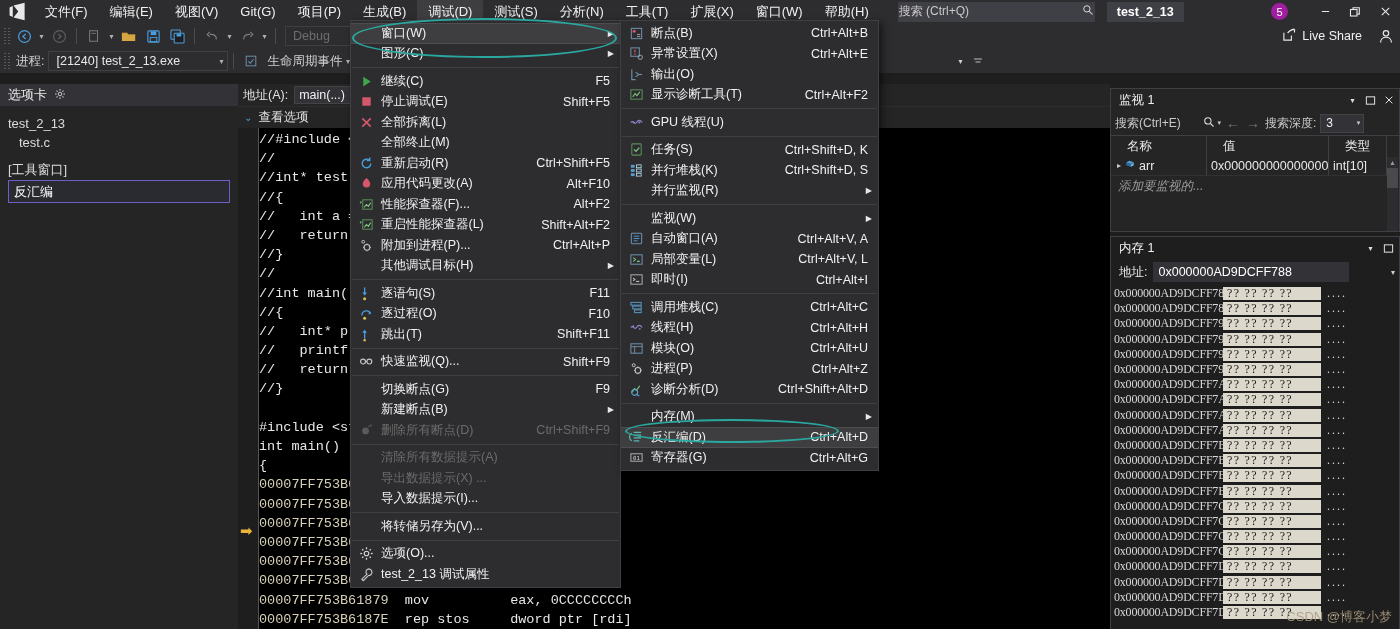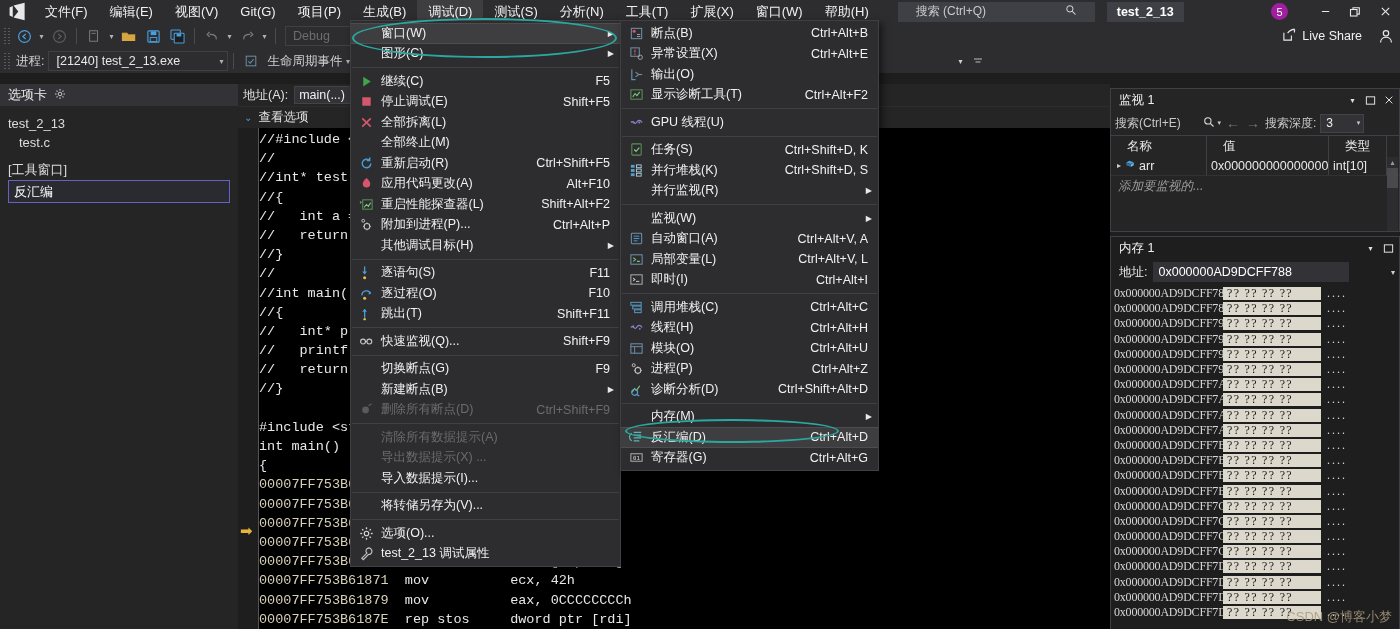--- a/index.html
+++ b/index.html
@@ -20,21 +20,21 @@
     width:34px; height:23px; display:flex; align-items:center; justify-content:center;
   }
   .menu-row { display:flex; align-items:center; height:23px; }
   .menu-top {
     padding:0 11px; height:23px; line-height:23px; font-size:13px; color:#f1f1f1;
     white-space:nowrap; cursor:default;
   }
   .menu-top.active { background:#3e3e40; }
   #searchbox {
     margin-left:18px; width:197px; height:20px; background:#3f3f46;
-    border:1px solid #3f3f46; display:flex; align-items:center; padding:0 17px;
+    border:1px solid #3f3f46; display:flex; align-items:center; padding:0 0;
     color:#c9c9c9; font-size:12px; position:relative;
   }
   #searchbox .ph { flex:1; }
   #tabchip {
     margin-left:12px; background:#3f3f46; color:#fff; font-size:12.5px;
     font-weight:bold; padding:3px 10px;
   }
   #tr-icons {
     position:absolute; right:0; top:0; height:23px; display:flex; align-items:center;
   }
@@ -693,20 +693,31 @@
       <span class="ks">Alt+F10</span>
     </div>
     <div class="mi">
       <span class="ic">
         <svg width="15" height="15" viewBox="0 0 16 16">
           <rect x="4" y="3" width="10" height="10" fill="none" stroke="#5a8f5a" stroke-width="1.1"></rect>
           <path d="M5.5 11l2.5-3 2 2 2.5-4" fill="none" stroke="#7fc87f" stroke-width="1.1"></path>
           <path d="M1 4l2.5 1.7L1 7.4z" fill="#5a9e5a"></path>
         </svg>
       </span>
+      <span class="tx">性能探查器(F)...</span>
+      <span class="ks">Alt+F2</span>
+    </div>
+    <div class="mi">
+      <span class="ic">
+        <svg width="15" height="15" viewBox="0 0 16 16">
+          <rect x="4" y="3" width="10" height="10" fill="none" stroke="#5a8f5a" stroke-width="1.1"></rect>
+          <path d="M5.5 11l2.5-3 2 2 2.5-4" fill="none" stroke="#7fc87f" stroke-width="1.1"></path>
+          <path d="M1 4l2.5 1.7L1 7.4z" fill="#5a9e5a"></path>
+        </svg>
+      </span>
       <span class="tx">重启性能探查器(L)</span>
       <span class="ks">Shift+Alt+F2</span>
     </div>
     <div class="mi">
       <span class="ic">
         <svg width="15" height="15" viewBox="0 0 16 16">
           <circle cx="4.5" cy="4" r="1.5" fill="none" stroke="#c8c8c8" stroke-width="1"></circle>
           <circle cx="8.5" cy="10" r="3" fill="none" stroke="#c8c8c8" stroke-width="1.1"></circle>
           <g stroke="#c8c8c8" stroke-width="1">
             <line x1="8.5" y1="5.8" x2="8.5" y2="7"></line>

